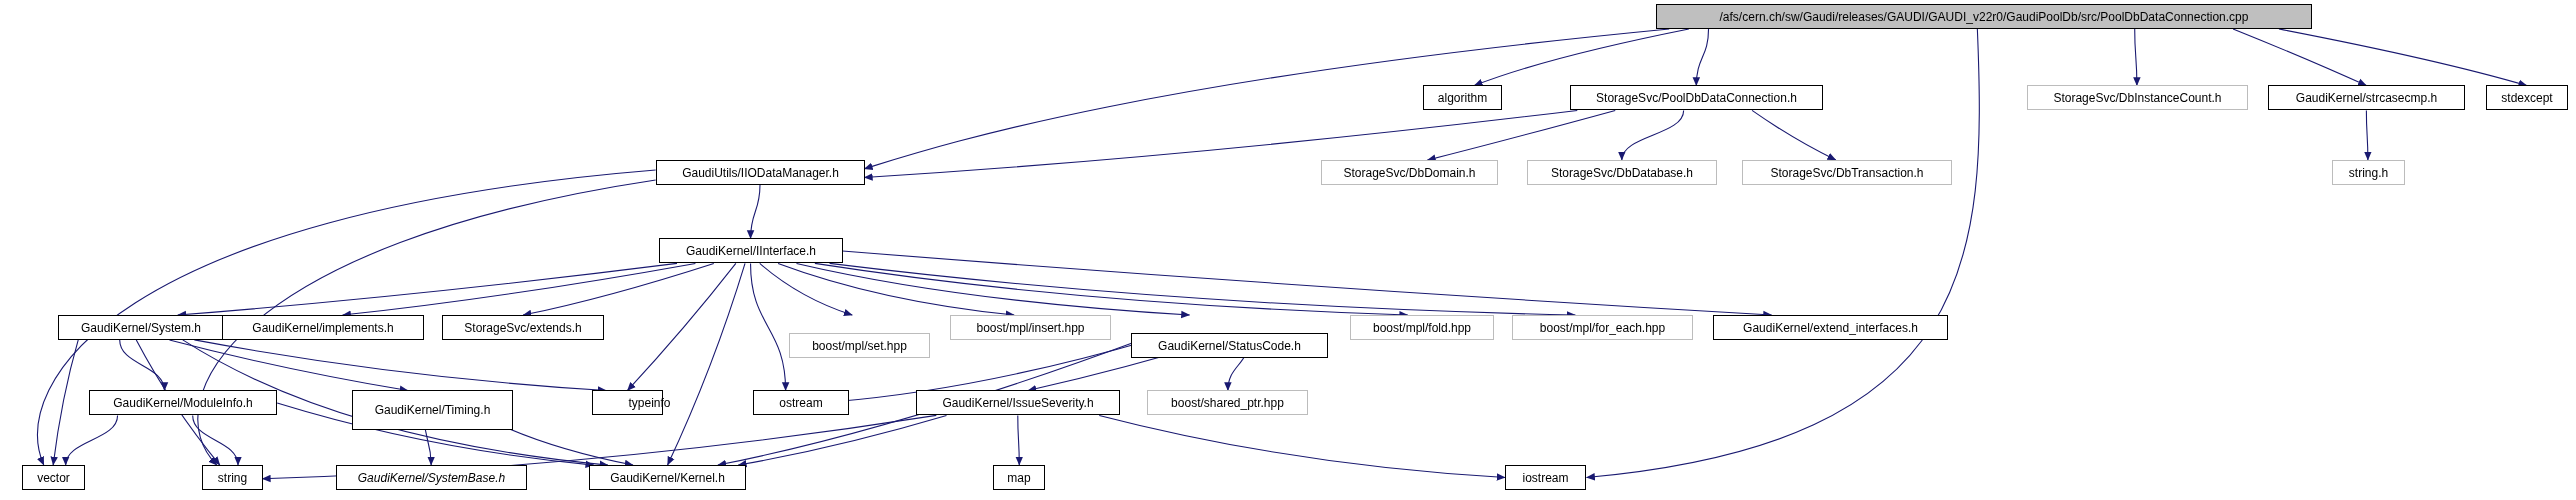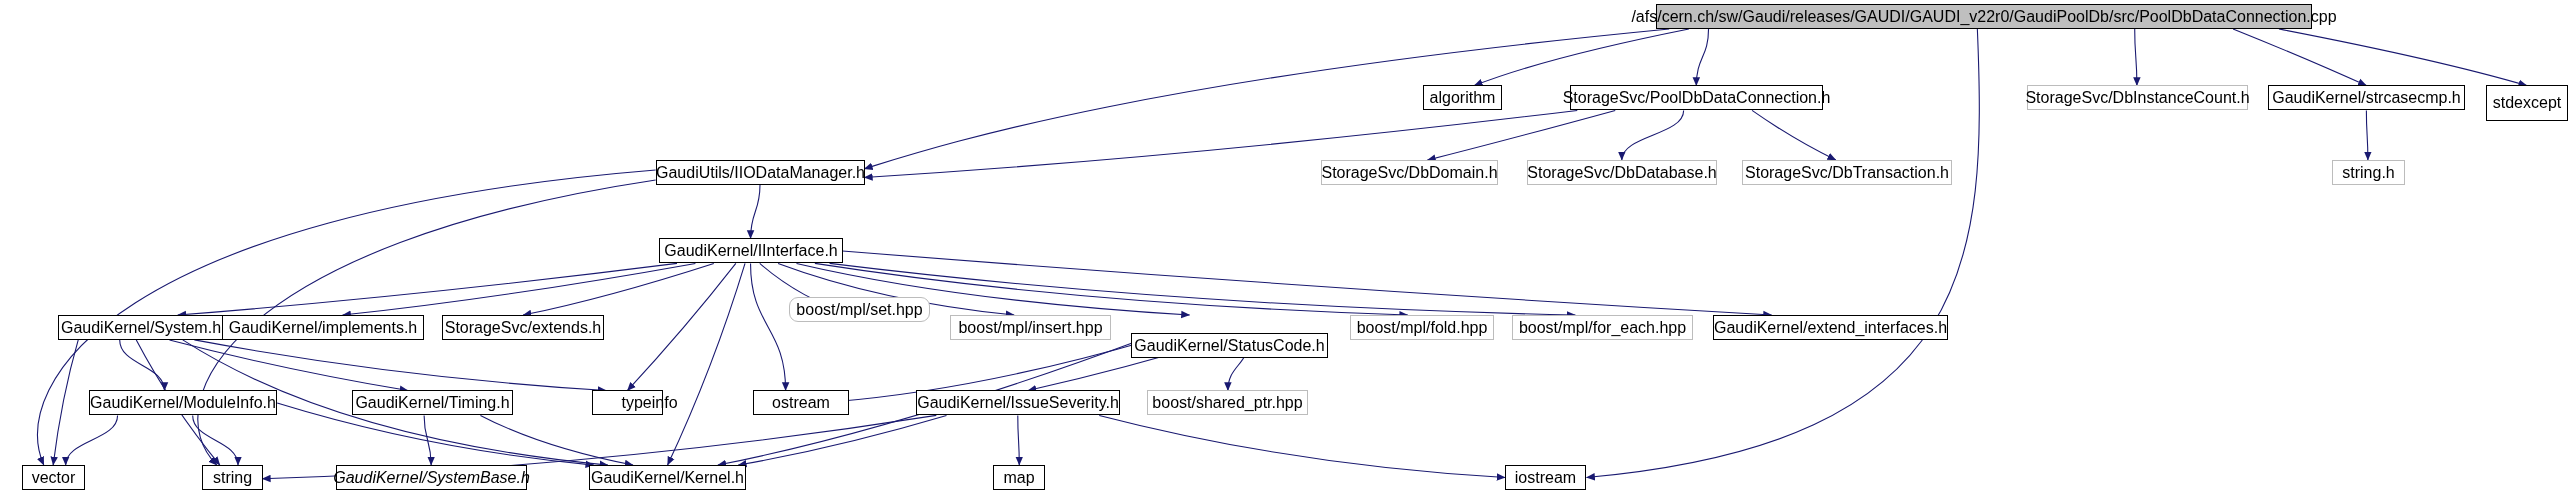--- a/index.html
+++ b/index.html
@@ -3,21 +3,21 @@
 <meta charset="utf-8">
 <style>
   html,body{margin:0;padding:0;background:#ffffff;}
   .graph{position:relative;width:2576px;height:501px;background:#ffffff;overflow:hidden;
          font-family:"Liberation Sans", sans-serif;}
   #edge-layer{position:absolute;left:0;top:0;width:2576px;height:501px;}
   .edge{stroke:#191970;stroke-width:1.1;fill:none;}
   #nodes{position:absolute;left:0;top:0;width:100%;height:100%;}
   .node{position:absolute;box-sizing:border-box;background:#ffffff;border:1px solid #000000;
         display:flex;align-items:center;justify-content:center;white-space:nowrap;
-        font-size:16px;color:#000000;line-height:1;}
+        font-size:12px;color:#000000;line-height:1;}
   .node--external{border-color:#bcbcbc;}
   .node--root{background:#bfbfbf;border-color:#000000;}
 </style>
 </head>
 <body>
 
 <div class="graph">
   <svg id="edge-layer" width="2576" height="501" viewBox="0 0 2593 504" xmlns="http://www.w3.org/2000/svg">
     <defs>
       <marker id="arrow" viewBox="0 0 10 10" refX="8.5" refY="5" markerWidth="9" markerHeight="9" orient="auto">
@@ -80,21 +80,21 @@
       </div>
       <div class="node node--linked" style="left: 1570px; top: 85px; width: 253px; height: 25px;">
         <span>StorageSvc/PoolDbDataConnection.h</span>
       </div>
       <div class="node node--external" style="left: 2027px; top: 85px; width: 221px; height: 25px;">
         <span>StorageSvc/DbInstanceCount.h</span>
       </div>
       <div class="node node--linked" style="left: 2268px; top: 85px; width: 197px; height: 25px;">
         <span>GaudiKernel/strcasecmp.h</span>
       </div>
-      <div class="node node--linked" style="left: 2486px; top: 85px; width: 82px; height: 36px;">
+      <div class="node node--linked" style="left: 2486px; top: 85px; width: 82px; height: 25px;">
         <span>stdexcept</span>
       </div>
       <div class="node node--linked" style="left: 656px; top: 160px; width: 209px; height: 25px;">
         <span>GaudiUtils/IIODataManager.h</span>
       </div>
       <div class="node node--external" style="left: 1321px; top: 160px; width: 177px; height: 25px;">
         <span>StorageSvc/DbDomain.h</span>
       </div>
       <div class="node node--external" style="left: 1527px; top: 160px; width: 190px; height: 25px;">
         <span>StorageSvc/DbDatabase.h</span>
@@ -110,42 +110,42 @@
       </div>
       <div class="node node--linked" style="left: 37px; top: 315px; width: 166px; height: 25px; margin-left: 21px;">
         <span>GaudiKernel/System.h</span>
       </div>
       <div class="node node--linked" style="left: 222px; top: 315px; width: 202px; height: 25px;">
         <span>GaudiKernel/implements.h</span>
       </div>
       <div class="node node--linked" style="left: 442px; top: 315px; width: 162px; height: 25px;">
         <span>StorageSvc/extends.h</span>
       </div>
-      <div class="node node--external" style="left: 789px; top: 297px; width: 141px; height: 25px; border-radius: 9px;">
+      <div class="node node--external" style="left: 789px; top: 333px; width: 141px; height: 25px;">
         <span>boost/mpl/set.hpp</span>
       </div>
       <div class="node node--external" style="left: 950px; top: 315px; width: 161px; height: 25px;">
         <span>boost/mpl/insert.hpp</span>
       </div>
       <div class="node node--linked" style="left: 1131px; top: 333px; width: 197px; height: 25px;">
         <span>GaudiKernel/StatusCode.h</span>
       </div>
       <div class="node node--external" style="left: 1350px; top: 315px; width: 144px; height: 25px;">
         <span>boost/mpl/fold.hpp</span>
       </div>
       <div class="node node--external" style="left: 1512px; top: 315px; width: 181px; height: 25px;">
         <span>boost/mpl/for_each.hpp</span>
       </div>
       <div class="node node--linked" style="left: 1713px; top: 315px; width: 235px; height: 25px;">
         <span>GaudiKernel/extend_interfaces.h</span>
       </div>
       <div class="node node--linked" style="left: 89px; top: 390px; width: 188px; height: 25px;">
         <span>GaudiKernel/ModuleInfo.h</span>
       </div>
-      <div class="node node--linked" style="left: 352px; top: 390px; width: 161px; height: 25px;">
+      <div class="node node--linked" style="left: 352px; top: 390px; width: 161px; height: 40px;">
         <span>GaudiKernel/Timing.h</span>
       </div>
       <div class="node node--linked" style="left: 592px; top: 390px; width: 71px; height: 25px; padding-left: 44px;">
         <span>typeinfo</span>
       </div>
       <div class="node node--linked" style="left: 753px; top: 390px; width: 96px; height: 25px;">
         <span>ostream</span>
       </div>
       <div class="node node--linked" style="left: 916px; top: 390px; width: 204px; height: 25px;">
         <span>GaudiKernel/IssueSeverity.h</span>

